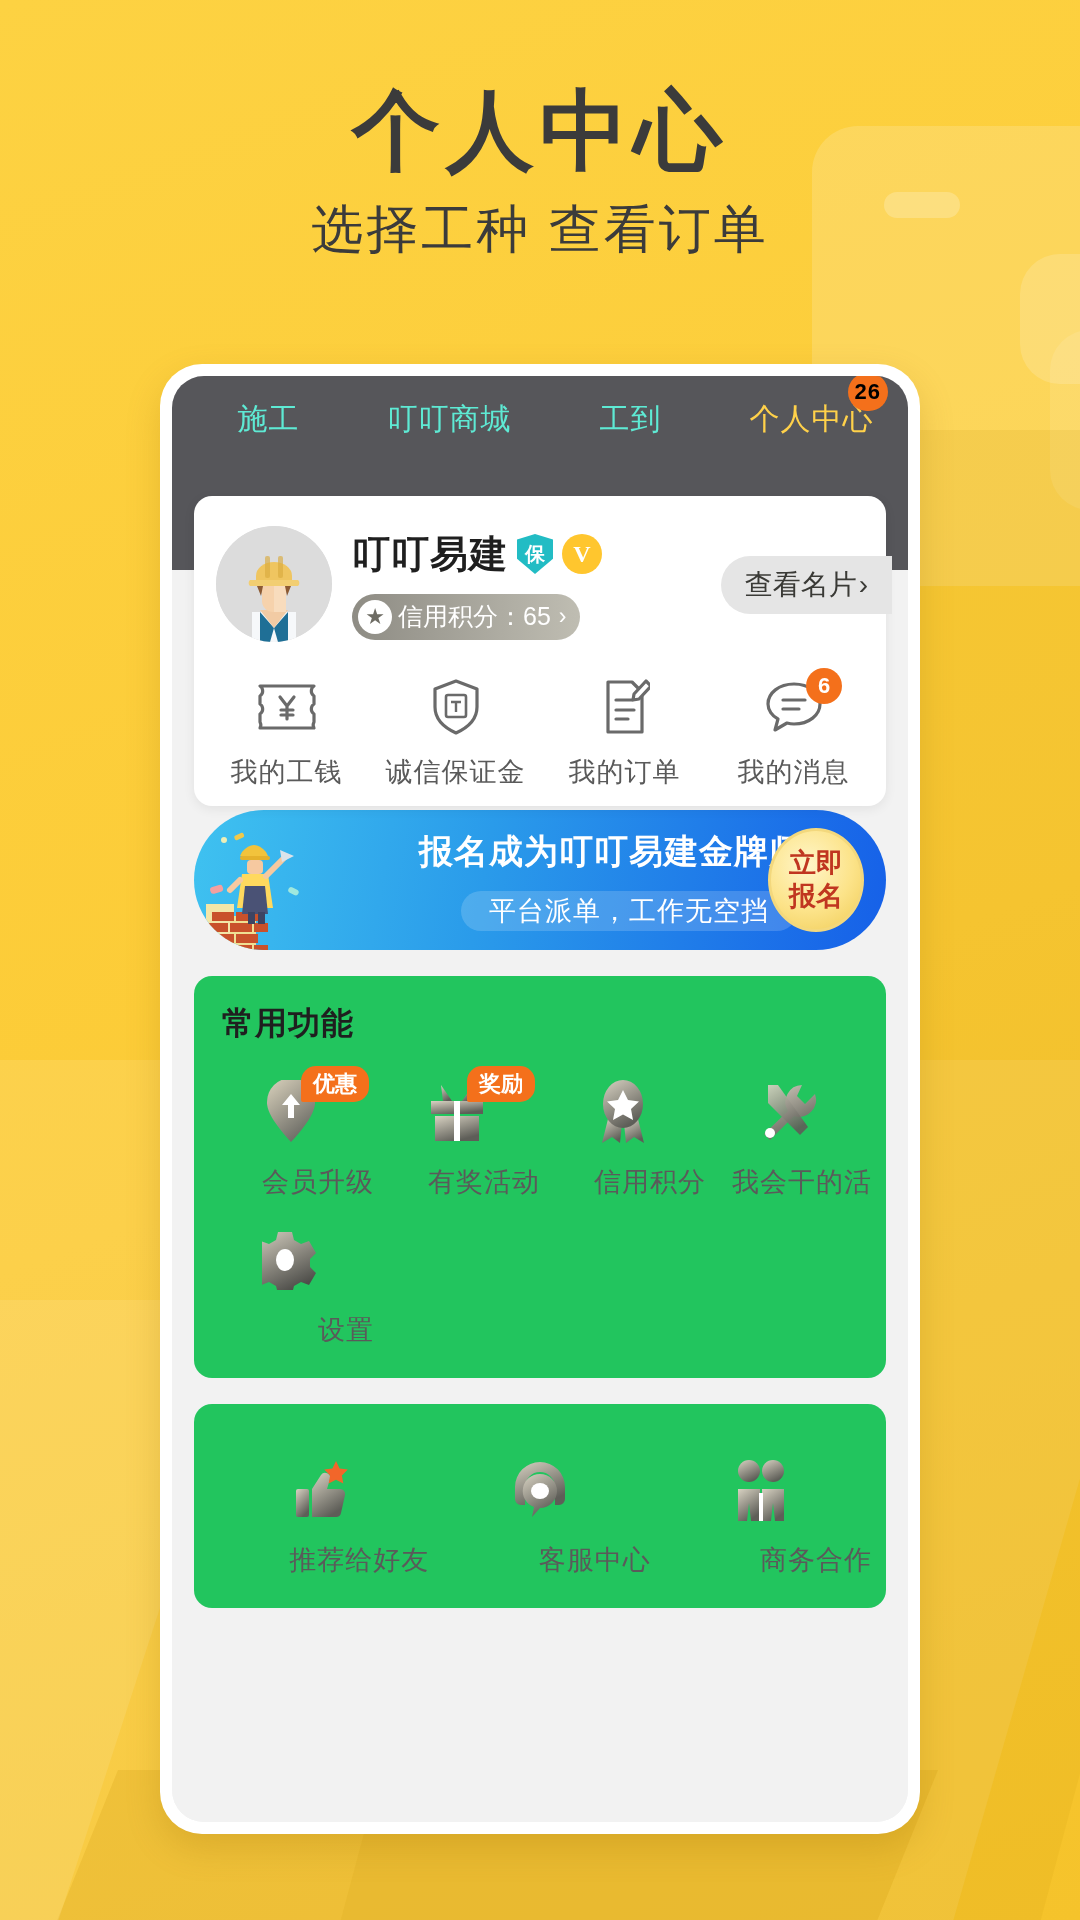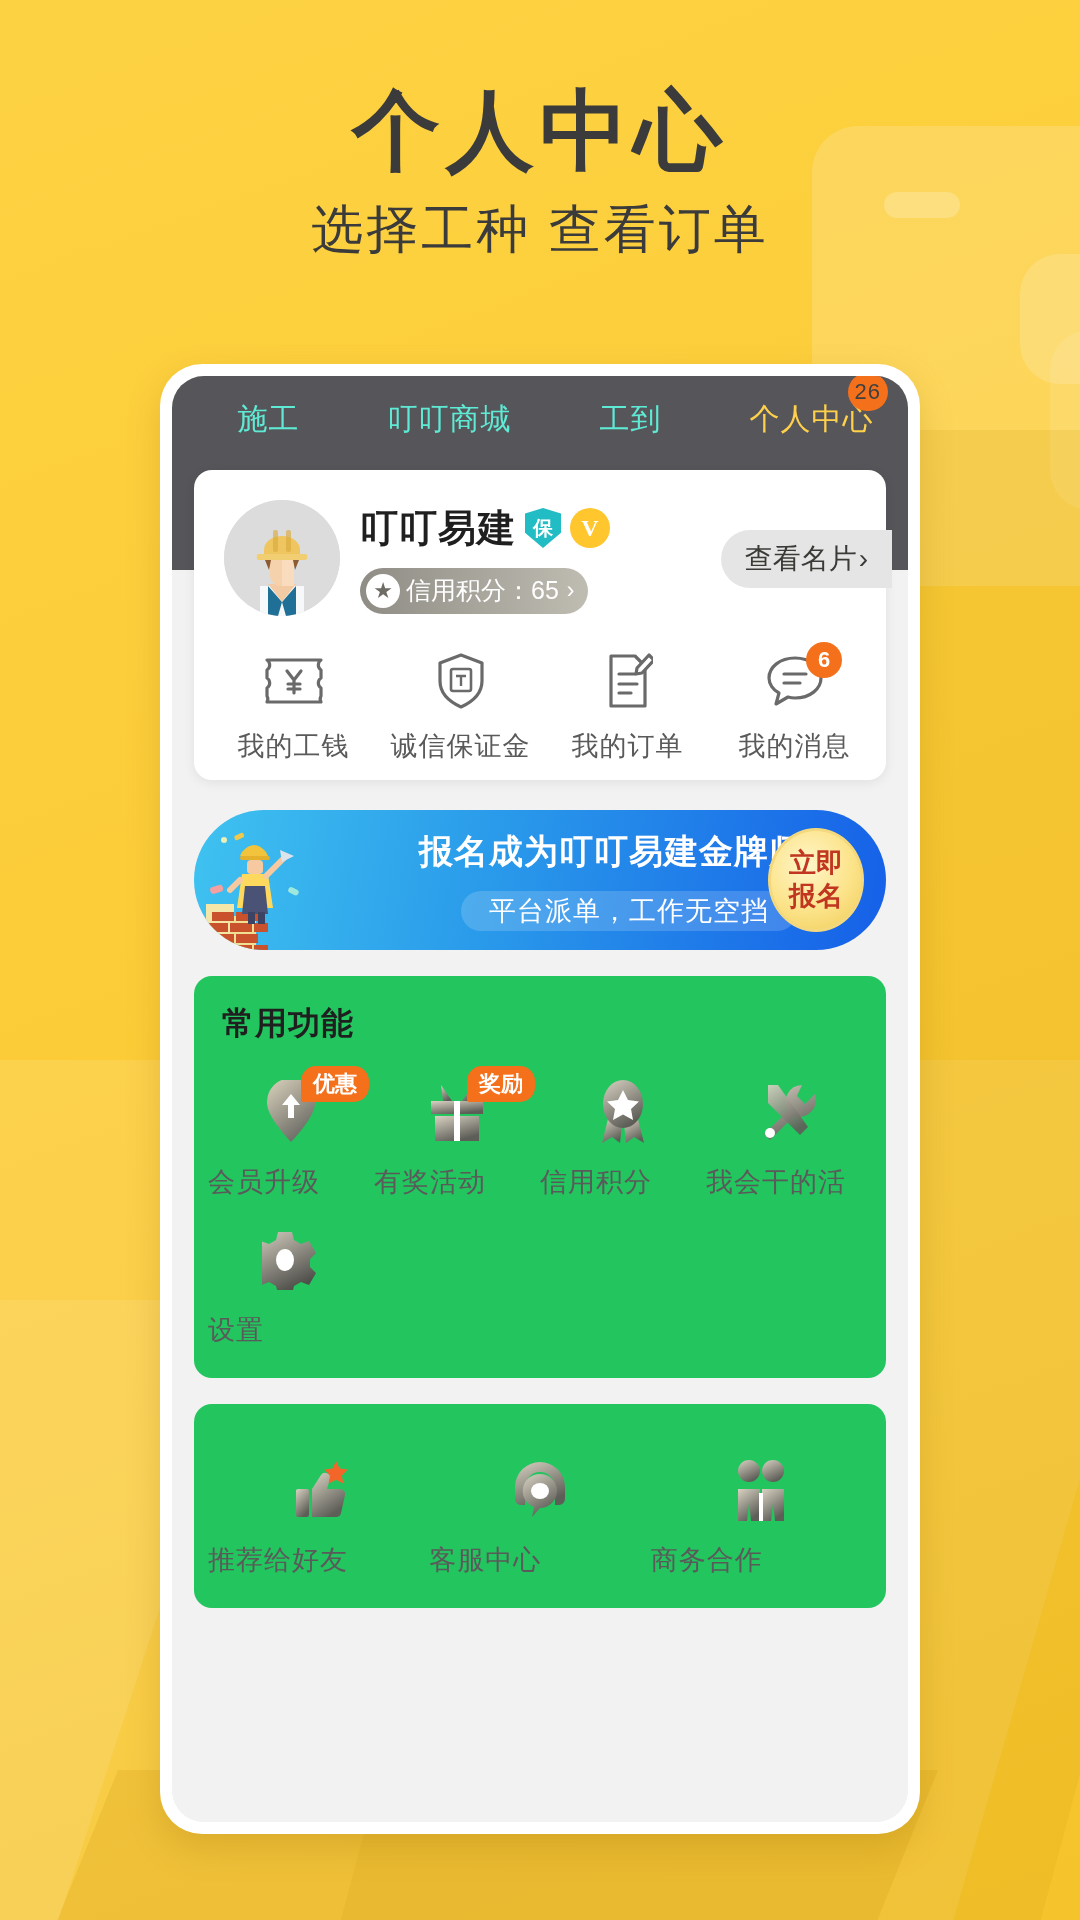--- a/index.html
+++ b/index.html
@@ -137,41 +137,41 @@
   }
   .tab.active { color: #FFD14A; }
   .tab-badge {
     position: absolute;
     top: -26px;
     right: 14px;
     min-width: 38px; height: 38px;
     padding: 0 7px;
     border-radius: 19px;
     background: #F4701B;
-    color: #404040;
+    color: #000000;
     font-size: 22px;
-    font-weight: 400;
+    font-weight: 700;
     line-height: 38px;
     text-align: center;
   }
 
   
   .header-dark {
     height: 108px;
     background: #56565A;
   }
 
   
   .profile-card {
     position: absolute;
-    top: 94px; left: 22px; right: 22px;
+    top: 120px; left: 22px; right: 22px;
     background: #FFFFFF;
     border-radius: 18px;
     box-shadow: 0 3px 12px rgba(0,0,0,0.07);
-    padding: 22px 0 16px 8px;
+    padding: 22px 0 16px 0;
     z-index: 4;
   }
   .profile-top {
     display: flex;
     align-items: center;
     padding: 0 22px;
     position: relative;
     min-height: 132px;
   }
   .avatar {
@@ -365,21 +365,21 @@
     color: #1F1F1F;
     margin: 0 14px 6px 14px;
     letter-spacing: 1px;
   }
   .grid {
     display: flex;
     flex-wrap: wrap;
   }
   .grid-item {
     width: 25%;
-    text-align: left;
+    text-align: right;
     padding-top: 26px;
     position: relative;
   }
   .gi-icon {
     height: 68px;
     display: flex; align-items: center; justify-content: center;
     position: relative;
   }
   .gi-label {
     margin-top: 18px;

